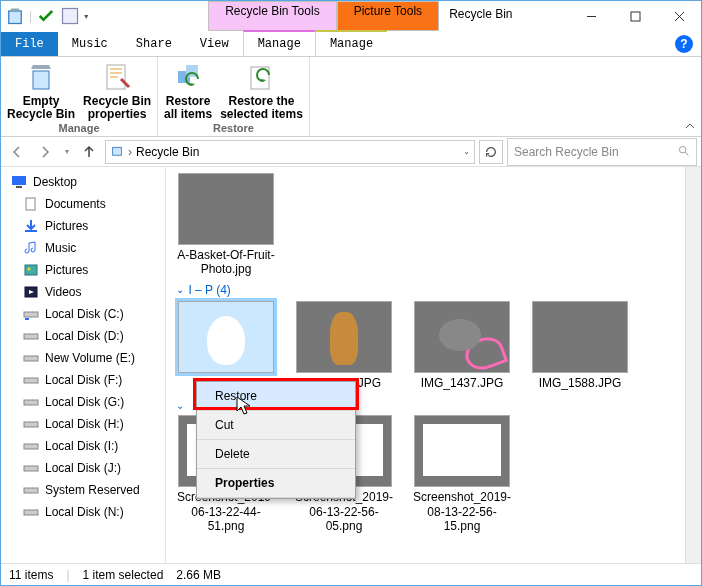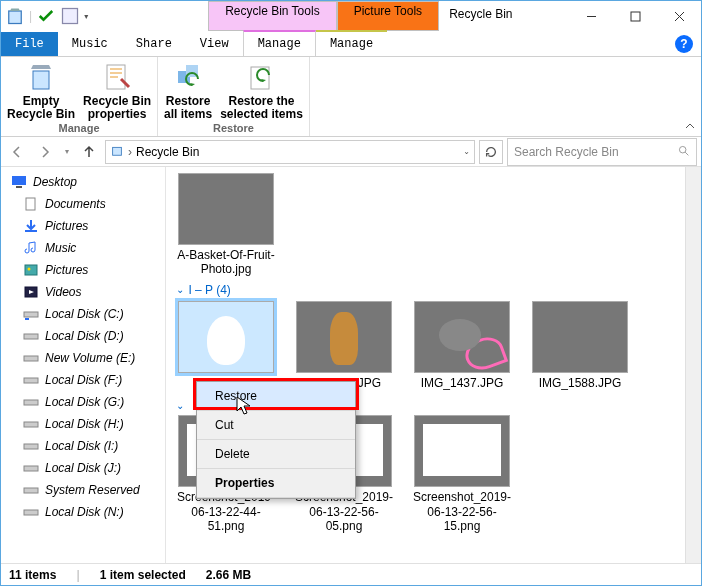--- a/index.html
+++ b/index.html
@@ -37,40 +37,40 @@
 .nav-arrow { width: 24px; height: 24px; display: flex; align-items: center; justify-content: center; color: #888; }
 .nav-arrow.enabled { color: #444; }
 .addr-box { flex: 1; height: 24px; border: 1px solid #ccc; display: flex; align-items: center; padding: 0 4px; gap: 4px; }
 .addr-chevron { color: #666; }
 .refresh { width: 24px; height: 24px; border: 1px solid #ccc; display: flex; align-items: center; justify-content: center; }
 .search-box { width: 190px; height: 28px; border: 1px solid #ccc; display: flex; align-items: center; padding: 0 6px; color: #888; }
 .search-box .mag { margin-left: auto; }
 
 .content { display: flex; height: calc(100% - 30px - 26px - 80px - 30px - 22px); }
 .sidebar { width: 165px; border-right: 1px solid #e5e5e5; overflow: hidden; padding-top: 4px; }
-.sidebar-item { display: flex; align-items: center; padding: 3px 6px 3px 22px; gap: 6px; cursor: default; font-style: italic; }
+.sidebar-item { display: flex; align-items: center; padding: 3px 6px 3px 22px; gap: 6px; cursor: default; }
 .sidebar-item .ic { width: 16px; height: 16px; }
 .sidebar-item.top { padding-left: 10px; }
 
 .filearea { flex: 1; overflow: hidden; padding: 6px 10px; position: relative; }
 .group-head { display: flex; align-items: center; color: #0066cc; padding: 6px 0 4px; gap: 4px; font-size: 12px; }
 .group-head .chev { font-size: 10px; }
 .thumbs { display: flex; flex-wrap: wrap; gap: 18px; }
 .thumb { width: 100px; text-align: center; font-size: 11px; line-height: 1.2; }
 .thumb.selected .img { outline: 3px solid #99d1ff; background: #cce8ff; }
 .thumb .img { width: 96px; height: 72px; background: #777; border: 1px solid #aaa; margin: 0 auto 3px; overflow: hidden; position: relative; }
 
 .context-menu { position: absolute; left: 195px; top: 380px; width: 160px; background: #f0f0f0; border: 1px solid #a0a0a0; box-shadow: 3px 3px 6px rgba(0,0,0,0.25); z-index: 20; }
 .context-menu .mi { padding: 7px 18px; font-size: 12px; border-bottom: 1px solid #d9d9d9; }
 .context-menu .mi.hover { background: #d8eaff; }
 .context-menu .mi.bold { font-weight: bold; }
 .red-box { position: absolute; left: 192px; top: 377px; width: 166px; height: 32px; border: 3px solid #ff0000; z-index: 21; pointer-events: none; }
 .cursor { position: absolute; left: 235px; top: 395px; z-index: 22; }
 
-.statusbar { height: 22px; border-top: 1px solid #e0e0e0; display: flex; align-items: center; padding: 0 8px; font-size: 11px; gap: 20px; font-weight: bold; }
+.statusbar { height: 22px; border-top: 1px solid #e0e0e0; display: flex; align-items: center; padding: 0 8px; font-size: 11px; gap: 13px; }
 .statusbar .sep { color: #ccc; }
 
 .scrollbar-v { width: 16px; background: #f0f0f0; border-left: 1px solid #e0e0e0; }
 
 
 .strawberries { background: linear-gradient(135deg,#322 0%,#211 40%, #c11 40%, #d33 55%, #322 55%); }
 .whitecat { background: #e5d9b5; position: relative; }
 .whitecat::after { content:""; position:absolute; left:30%; top:20%; width:40%; height:70%; background:#fff; border-radius:50% 50% 45% 45%; }
 .tabbycat { background: #ece2cf; position: relative; }
 .tabbycat::after { content:""; position:absolute; left:35%; top:15%; width:30%; height:75%; background:#c68b3c; border-radius:40% 40% 30% 30%; }
@@ -392,21 +392,21 @@
       <div class="thumb">
         <div class="img phone">
             <div class="bar"></div>
           </div>
         <span>Screenshot_2019-06-13-22-56-05.png</span>
       </div>
       <div class="thumb">
         <div class="img phone">
             <div class="bar"></div>
           </div>
-        <span>Screenshot_2019-06-13-22-56-15.png</span>
+        <span>Screenshot_2019-08-13-22-56-15.png</span>
       </div>
     </div>
   </div>
   <div class="scrollbar-v"></div>
 </div>
 
 <div class="context-menu">
   <div class="mi hover">Restore</div>
   <div class="mi">Cut</div>
   <div class="mi">Delete</div>

